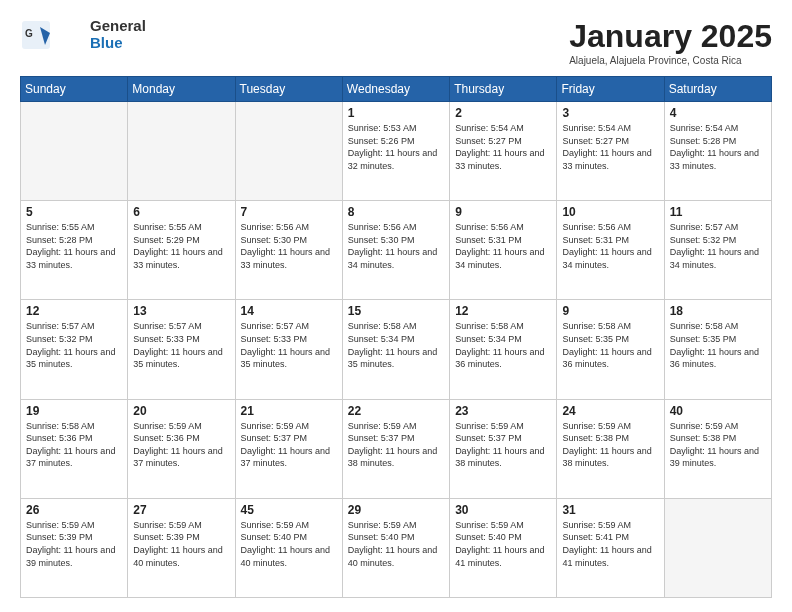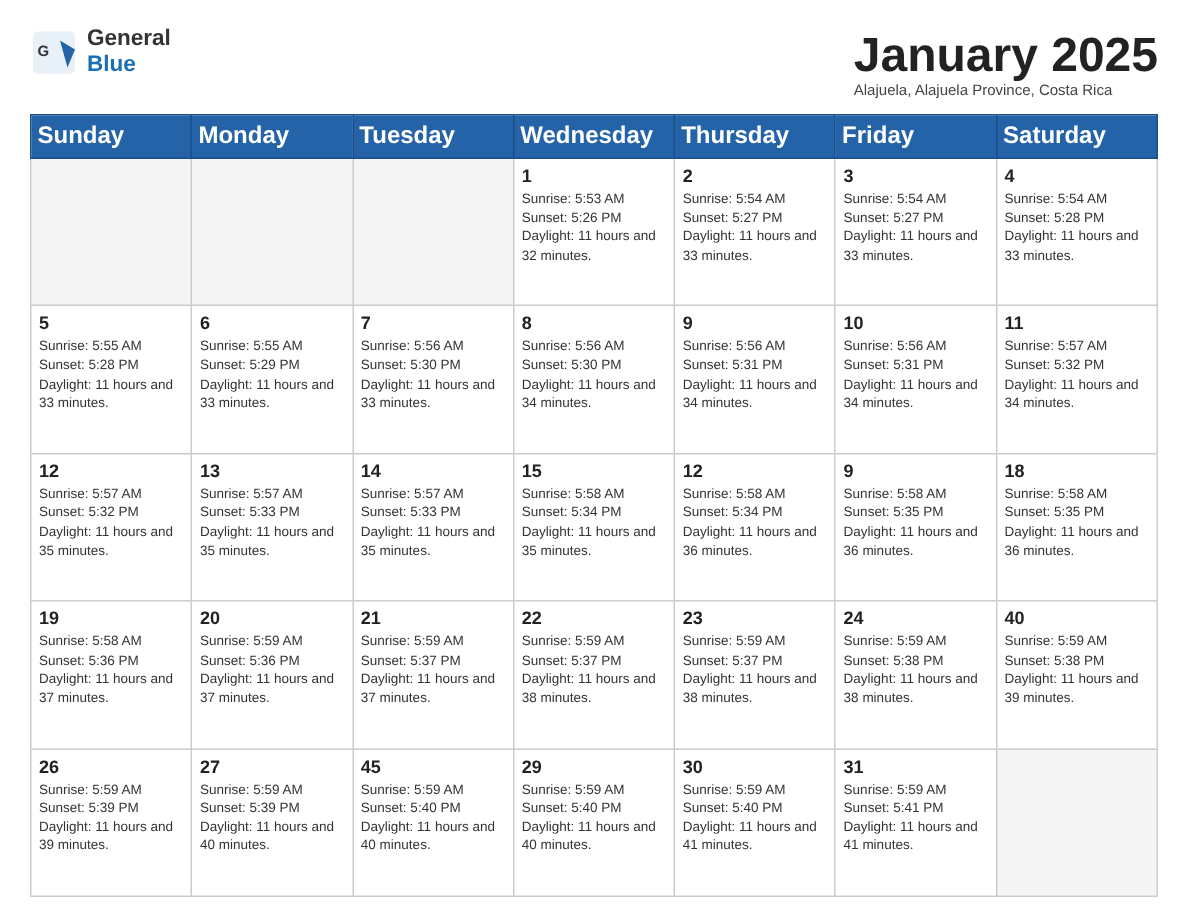--- a/index.html
+++ b/index.html
@@ -25,20 +25,21 @@
     }
     .logo {
       display: flex;
       align-items: center;
       gap: 6px;
     }
     .logo-text {
       display: flex;
       flex-direction: column;
       line-height: 1.1;
+      margin-left: 32px;
     }
     .logo-general {
       font-size: 15px;
       font-weight: bold;
       color: #333;
     }
     .logo-blue {
       font-size: 15px;
       font-weight: bold;
       color: #1a6fb5;
@@ -61,25 +62,25 @@
     .calendar {
       flex: 1;
       border: 1px solid #ccc;
       border-collapse: collapse;
       width: 100%;
       table-layout: fixed;
     }
     .calendar th {
       background: #2563a8;
       color: #fff;
-      font-size: 16px;
+      font-size: 12px;
       padding: 5px 4px;
       text-align: left;
       border: 1px solid #1a4f8a;
-      font-weight: bold;
+      font-weight: normal;
       margin-top: 36px;
     }
     .calendar td {
       vertical-align: top;
       border: 1px solid #ccc;
       padding: 4px 5px;
       font-size: 9.5px;
       color: #333;
       background: #fff;
       height: 78px;

